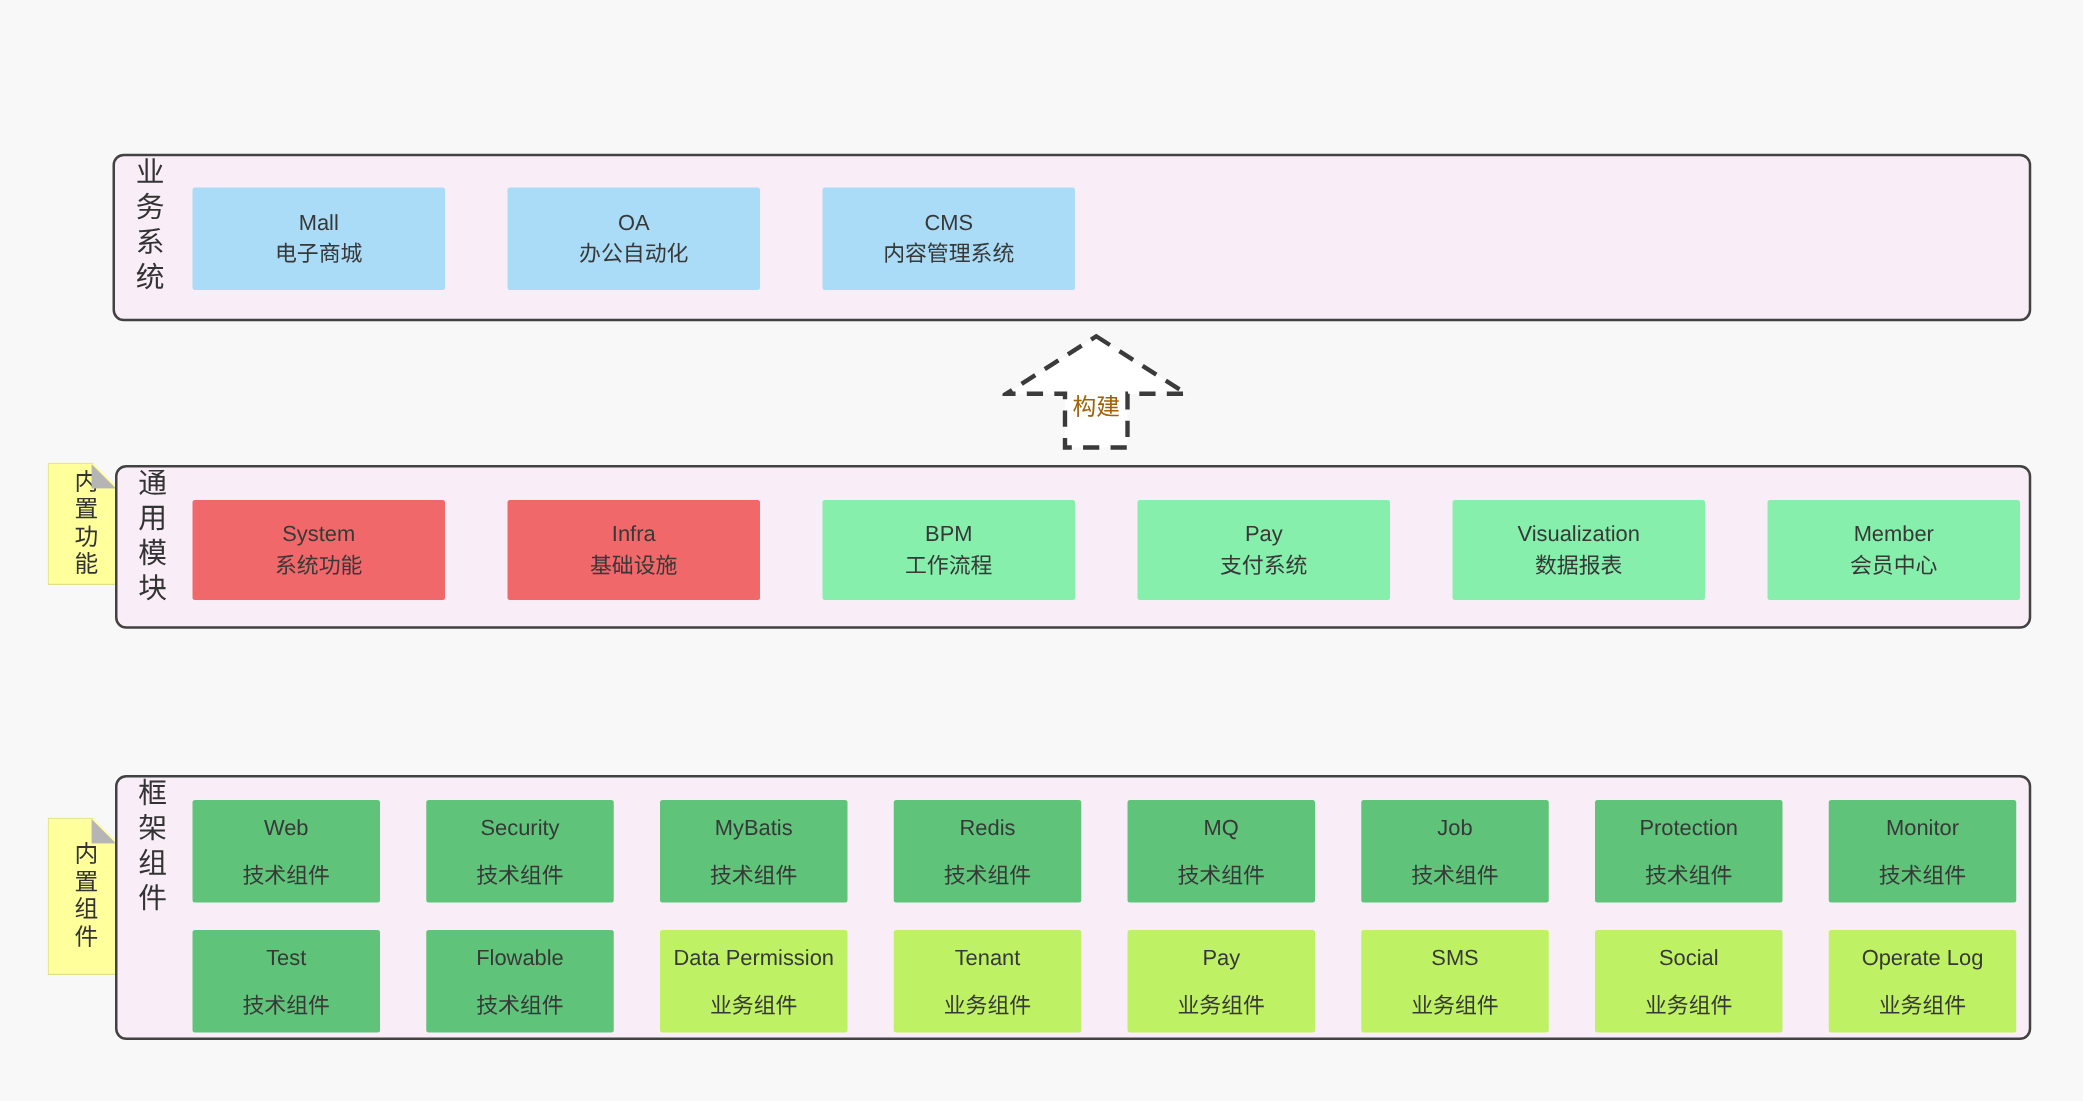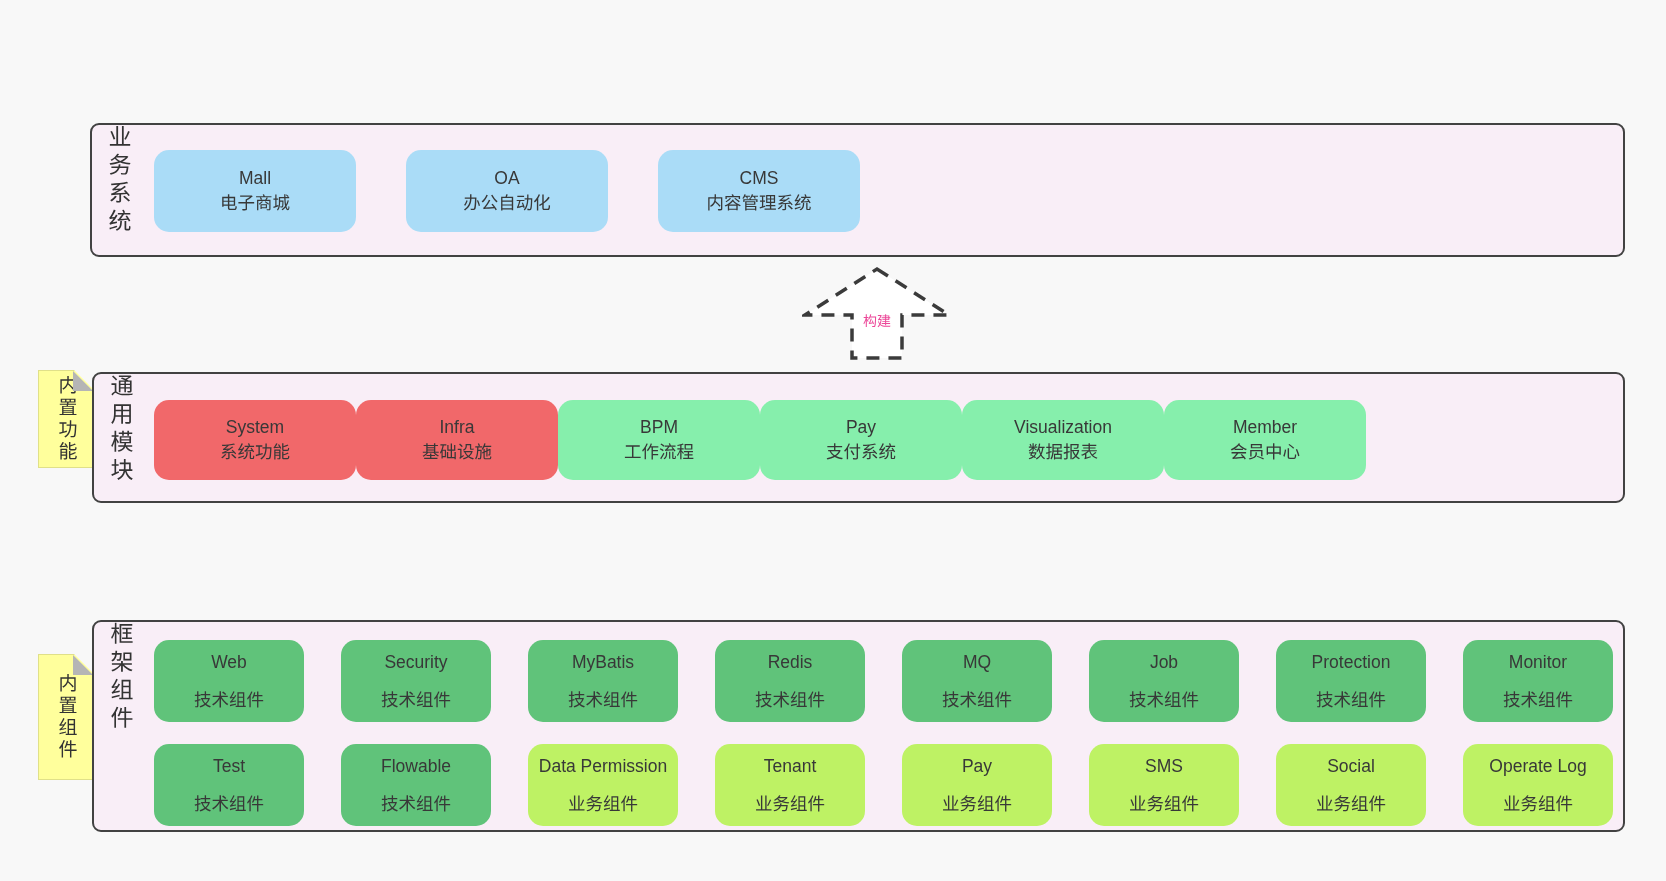--- a/index.html
+++ b/index.html
@@ -36,26 +36,26 @@
     color: #333;
     white-space: pre;
   }
 
   
   .box-row {
     position: absolute;
     display: flex;
   }
   #layer-business .box-row  { left: 62px; top: 25px; gap: 50px; }
-  #layer-modules  .box-row  { left: 60px; top: 26px; }
+  #layer-modules  .box-row  { left: 60px; top: 26px; gap: 50px; }
   #layer-components .box-row-1 { left: 60px; top: 18px;  gap: 37px; }
   #layer-components .box-row-2 { left: 60px; top: 122px; gap: 37px; }
 
   .box {
-    border-radius: 15px;
+    border-radius: 2px;
     display: flex; flex-direction: column;
     align-items: center; justify-content: center;
     text-align: center;
     font-size: 17.5px;
     line-height: 25px;
     color: #383838;
     box-sizing: border-box;
     padding: 0 12px;
   }
   .box.wide   { width: 202px; height: 82px; }
@@ -101,22 +101,22 @@
   }
   #arrow-build     { left: 802px; top: 266px; }
   #arrow-implement { left: 818px; top: 512px; }
   .arrow svg { position: absolute; left: 0; top: 0; }
   .arrow-label {
     position: absolute;
     left: 50%; top: 44px;
     transform: translateX(-50%);
     background: #ffffff;
     padding: 0 2px;
-    font-size: 14px;
-    color: #ec4899;
+    font-size: 19px;
+    color: #a16207;
     white-space: nowrap;
   }
 </style>
 </head>
 <body>
 
 <div id="canvas">
 
   <div class="note" id="note-features">
     <span class="ntext">内置功能</span>

